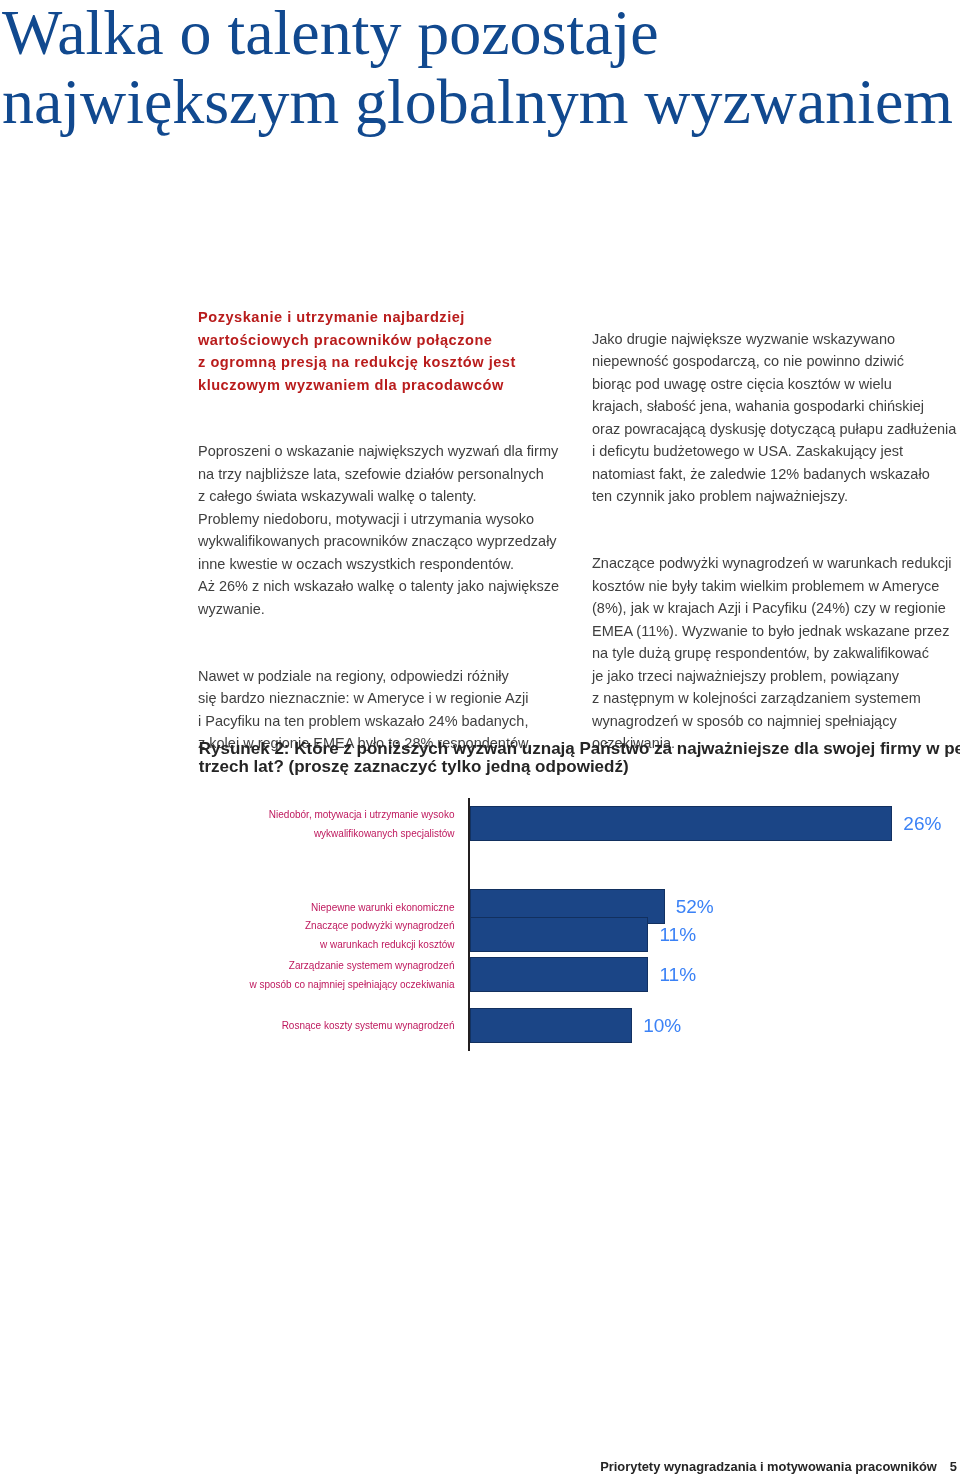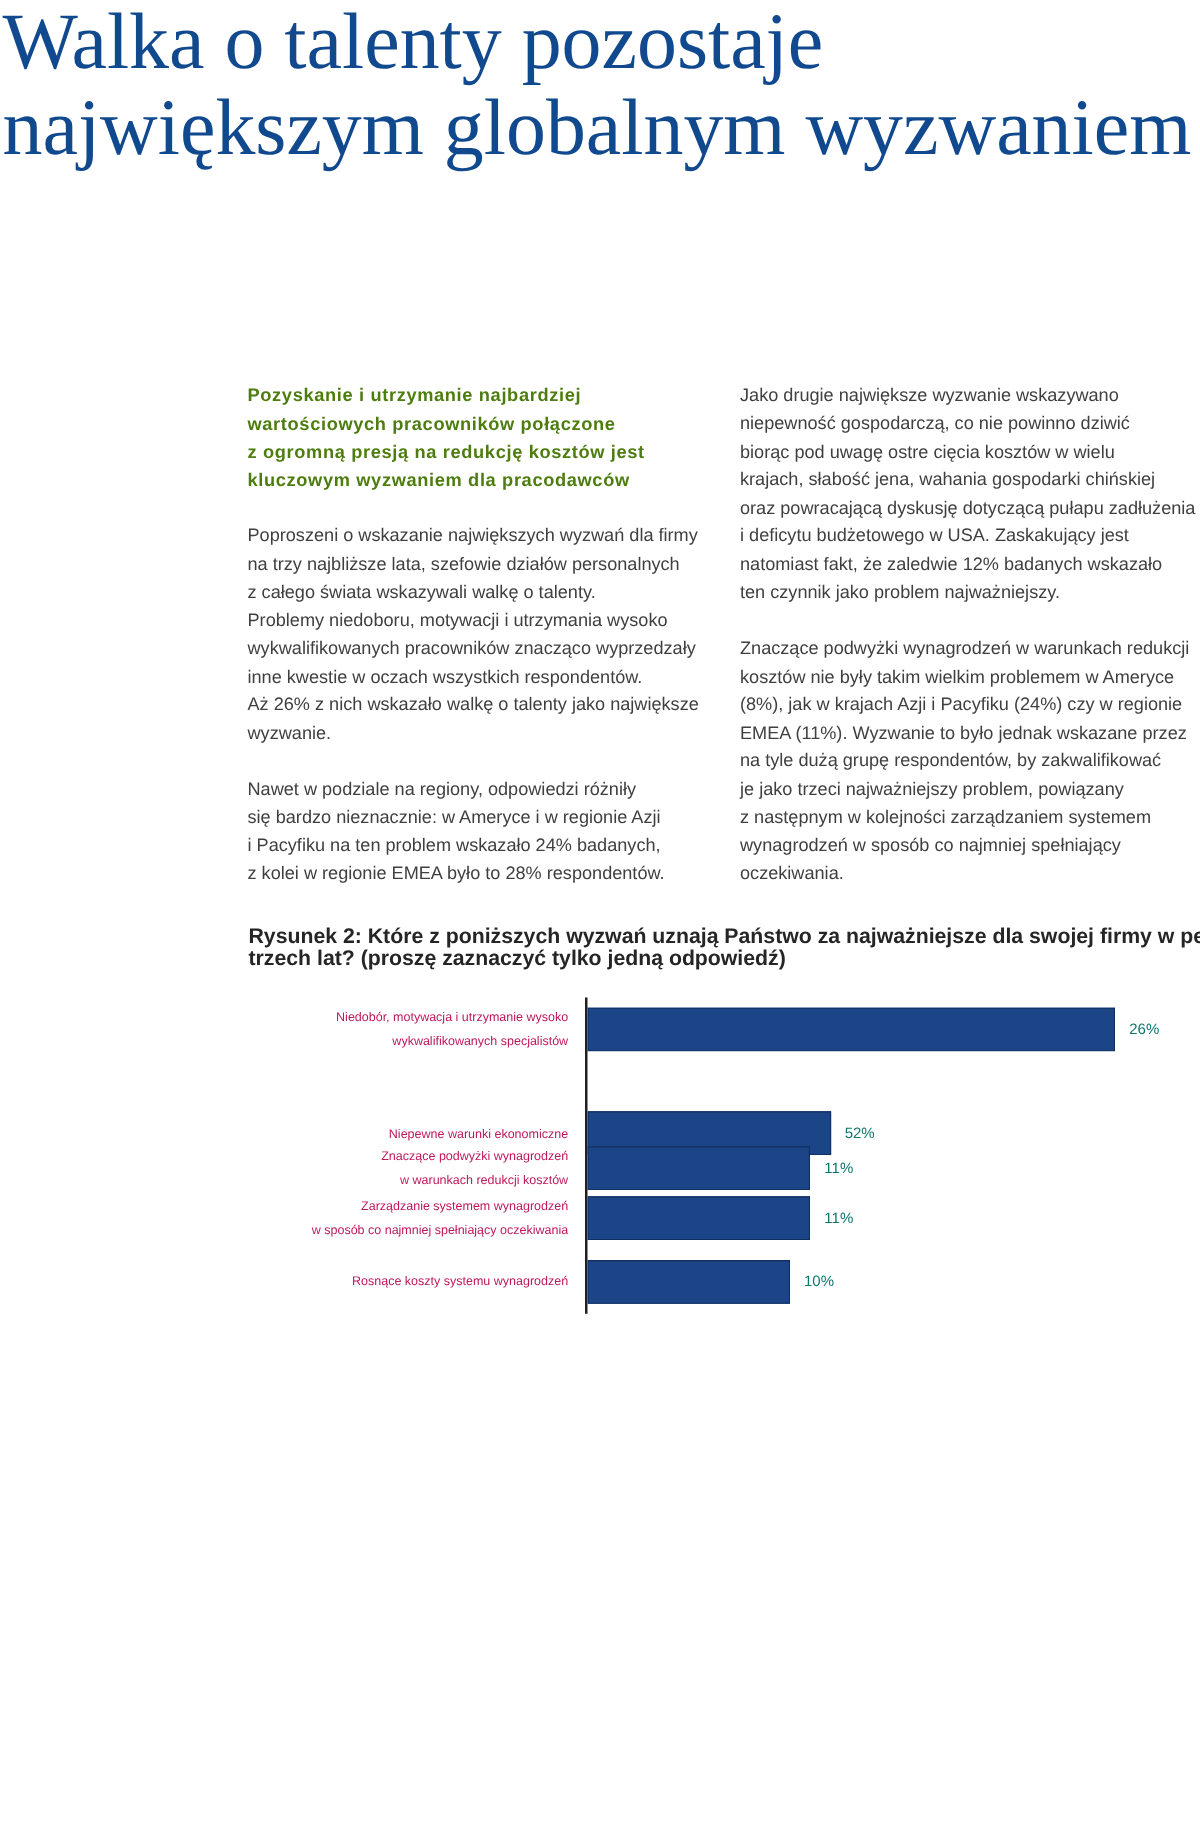--- a/index.html
+++ b/index.html
@@ -13,40 +13,40 @@
   
   .title{position:absolute;left:2px;top:-2.5px;width:958px;
          font-family:"Liberation Serif",serif;
          font-size:63.9px;line-height:69px;font-weight:400;
          color:#11498F;letter-spacing:0px;white-space:pre;margin:0;}
 
   
   .col{position:absolute;font-size:14.5px;line-height:22.5px;color:#3f3f3f;}
   .col-left{left:198px;top:0;width:375px;}
   .col-right{left:592px;top:0;width:366px;}
-  .lead{color:#4d7c0f;font-weight:700;white-space:pre;
+  .lead{color:#b91c1c;font-weight:700;white-space:pre;
         font-size:14.58px;letter-spacing:0.52px;line-height:22.55px;
         position:relative;top:0.3px;}
-  .para{white-space:pre;}
+  .para{white-space:pre;margin-top:22px;}
   .gap{height:22.5px;}
 
   
   .figcap{position:absolute;left:198.8px;top:739.5px;width:758px;
           font-size:17px;line-height:18.8px;font-weight:700;color:#252525;
           white-space:pre;}
 
   
   .chart{position:absolute;left:0px;top:0px;width:960px;height:1476px;}
   .axis{position:absolute;left:468.4px;top:797.9px;width:1.7px;height:253.3px;background:#231f20;}
   .barrow{position:absolute;left:0;width:960px;height:35.3px;}
   .barlabel{position:absolute;left:194.5px;width:260px;text-align:right;
             font-size:10px;line-height:19.2px;color:#be185d;white-space:pre;}
   .bar{position:absolute;left:469.6px;height:35.3px;background:#1B4586;
        box-shadow:inset 0 0 0 0.9px #12305F;}
-  .barval{position:absolute;font-size:12px;color:#0f766e;line-height:35.3px;top:0;}
+  .barval{position:absolute;font-size:19px;color:#3b82f6;line-height:35.3px;top:0;}
 
   
   .footer{position:absolute;left:0px;top:1459px;width:957px;text-align:right;
           font-size:12.9px;font-weight:700;color:#252525;}
   .footer .pg{display:inline-block;margin-left:13px;}
 </style>
 </head>
 <body>
 
 <div class="page">
@@ -124,14 +124,17 @@
         <div class="bar" style="width: 178.86px; background: rgb(27, 69, 134);"></div>
         <div class="barval" style="left: 659.46px;">11%</div>
       </div>
       <div class="barrow" style="top: 1007.6px;">
         <div class="barlabel" style="top: 8.75px;">Rosnące koszty systemu wynagrodzeń</div>
         <div class="bar" style="width: 162.6px; background: rgb(27, 69, 134);"></div>
         <div class="barval" style="left: 643.2px;">10%</div>
       </div>
     </div>
 
+  <div class="footer">
+    <span>Priorytety wynagradzania i motywowania pracowników</span><span class="pg">5</span>
+  </div>
 
 </div>
 
 </body></html>

